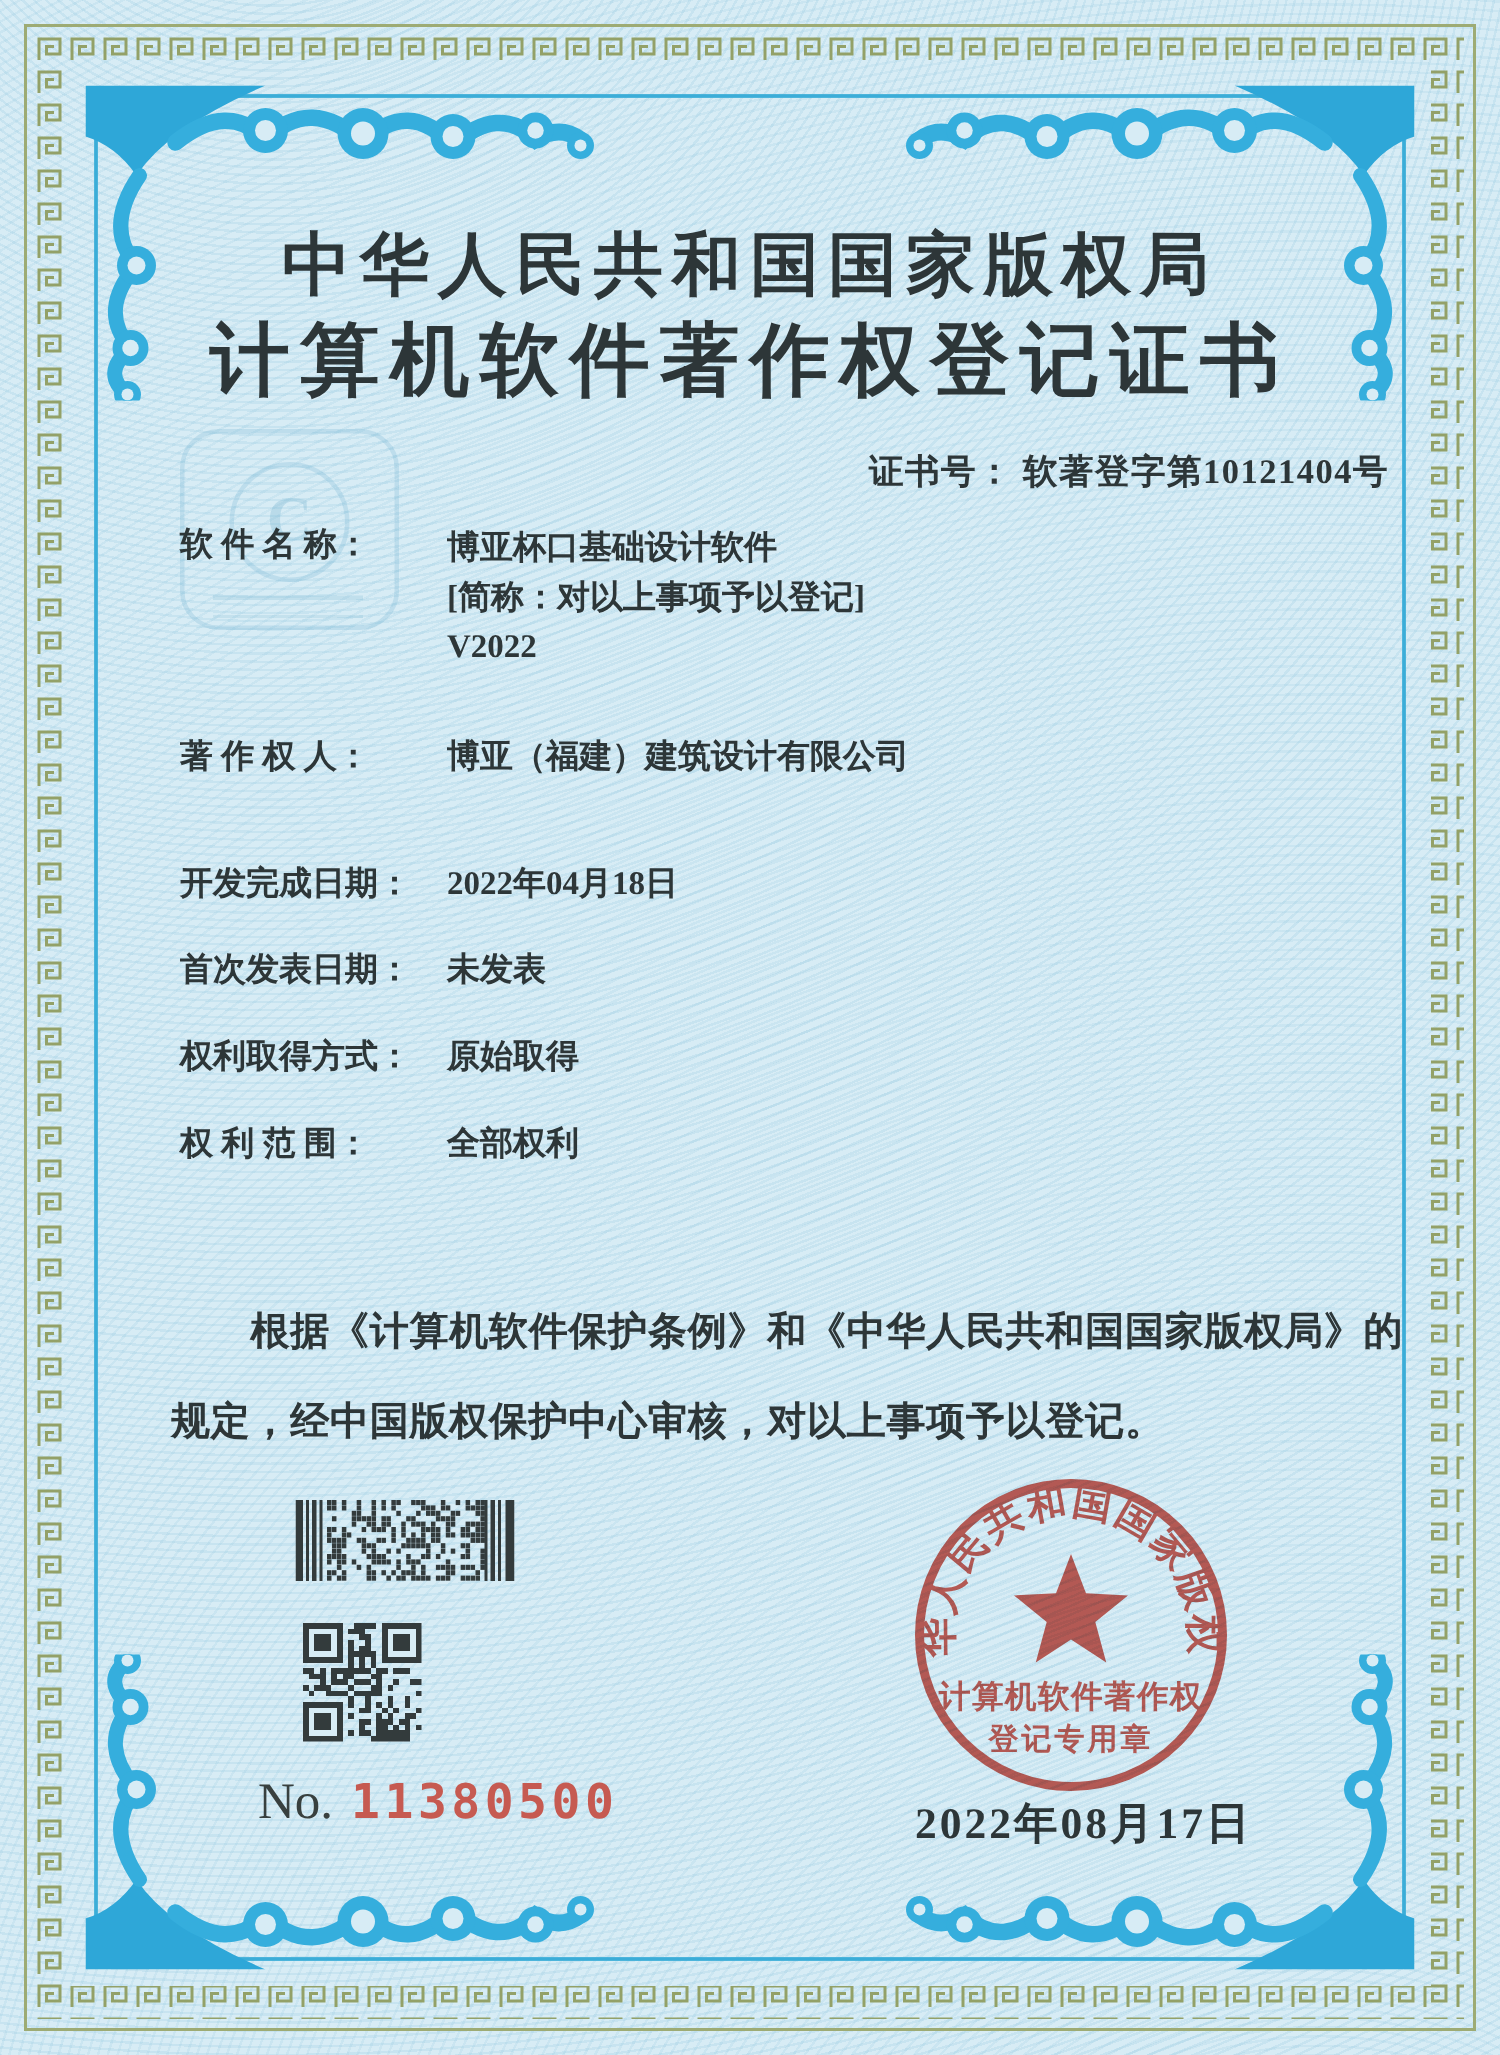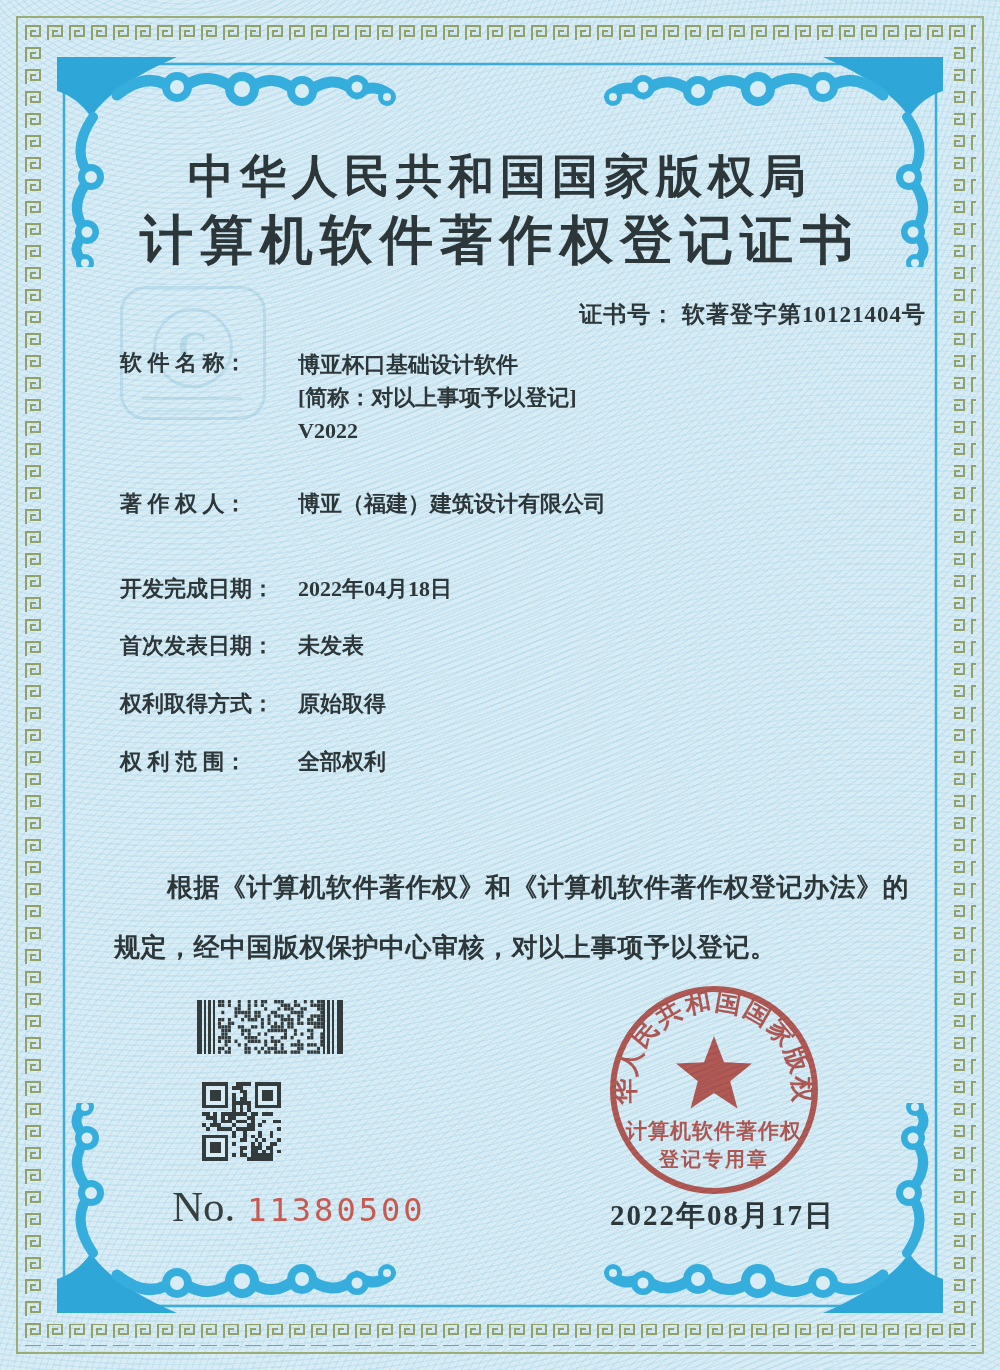--- a/index.html
+++ b/index.html
@@ -13,23 +13,23 @@
   .title1{position:absolute;top:146px;left:0;width:100%;text-align:center;
           font-size:46px;font-weight:700;letter-spacing:6px;}
   .title2{position:absolute;top:205px;left:0;width:100%;text-align:center;
           font-size:53px;font-weight:700;letter-spacing:7px;}
   .certno{position:absolute;top:299px;right:74px;font-size:23px;font-weight:700;letter-spacing:1px;}
   .row{position:absolute;left:120px;font-size:22px;font-weight:700;white-space:nowrap;}
   .row .lab{display:inline-block;width:178px;}
   .row .vals{display:inline-block;vertical-align:top;line-height:33px;}
   .stline{position:absolute;font-size:26px;font-weight:700;letter-spacing:.5px;white-space:nowrap;}
   .serial{position:absolute;left:172px;top:1182px;}
-  .serial .pfx{font-size:43px;color:#38403f;}
+  .serial .pfx{font-size:34px;color:#38403f;}
   .serial .num{font-family:"DejaVu Sans Mono",monospace;font-size:32px;color:#c65a51;
-               letter-spacing:3px;margin-left:12px;font-weight:400;}
+               letter-spacing:3px;margin-left:12px;font-weight:700;}
   .issuedate{position:absolute;left:610px;top:1196px;font-size:29px;font-weight:700;letter-spacing:2px;}
   .seal{position:absolute;left:604px;top:980px;width:220px;height:220px;mix-blend-mode:multiply;opacity:.93;}
   .wm{position:absolute;left:120px;top:286px;width:146px;height:134px;opacity:.7;pointer-events:none;}
   .wm .box{position:absolute;inset:0;border:3px solid rgba(110,175,205,.35);border-radius:26px;}
   .wm .circ{position:absolute;left:33px;top:22px;width:74px;height:74px;border:3px solid rgba(110,175,205,.35);
             border-radius:50%;text-align:center;line-height:72px;font-size:42px;font-weight:700;
             color:rgba(110,175,205,.4);}
   .wm .base{position:absolute;left:22px;bottom:8px;width:100px;height:10px;
             border-top:3px solid rgba(110,175,205,.3);border-bottom:2px solid rgba(110,175,205,.25);}
   .barcode{position:absolute;left:197px;top:1000px;}
@@ -117,21 +117,21 @@
 
   <div class="row" style="top:689px;">
     <span class="lab">权利取得方式：</span><span>原始取得</span>
   </div>
 
   <div class="row" style="top:747px;">
     <span class="lab">权  利  范  围：</span><span>全部权利</span>
   </div>
 
 
-  <div class="stline" style="top:870px;left:167px;">根据《计算机软件著作权》和《计算机软件著作权登记办法》的</div>
+  <div class="stline" style="top:870px;left:167px;">根据《计算机软件保护条例》和《中华人民共和国国家版权局》的</div>
   <div class="stline" style="top:930px;left:114px;">规定，经中国版权保护中心审核，对以上事项予以登记。</div>
 
   <svg class="barcode" id="barcode" width="146" height="54" viewBox="0 0 146 54">
       <rect x="0" y="0" width="5" height="54" fill="#333b3c"></rect>
       <rect x="7" y="0" width="2" height="54" fill="#333b3c"></rect>
       <rect x="11" y="0" width="3" height="54" fill="#333b3c"></rect>
       <rect x="16" y="0" width="2" height="54" fill="#333b3c"></rect>
       <rect x="126" y="0" width="2" height="54" fill="#333b3c"></rect>
       <rect x="130" y="0" width="3" height="54" fill="#333b3c"></rect>
       <rect x="135" y="0" width="2" height="54" fill="#333b3c"></rect>

